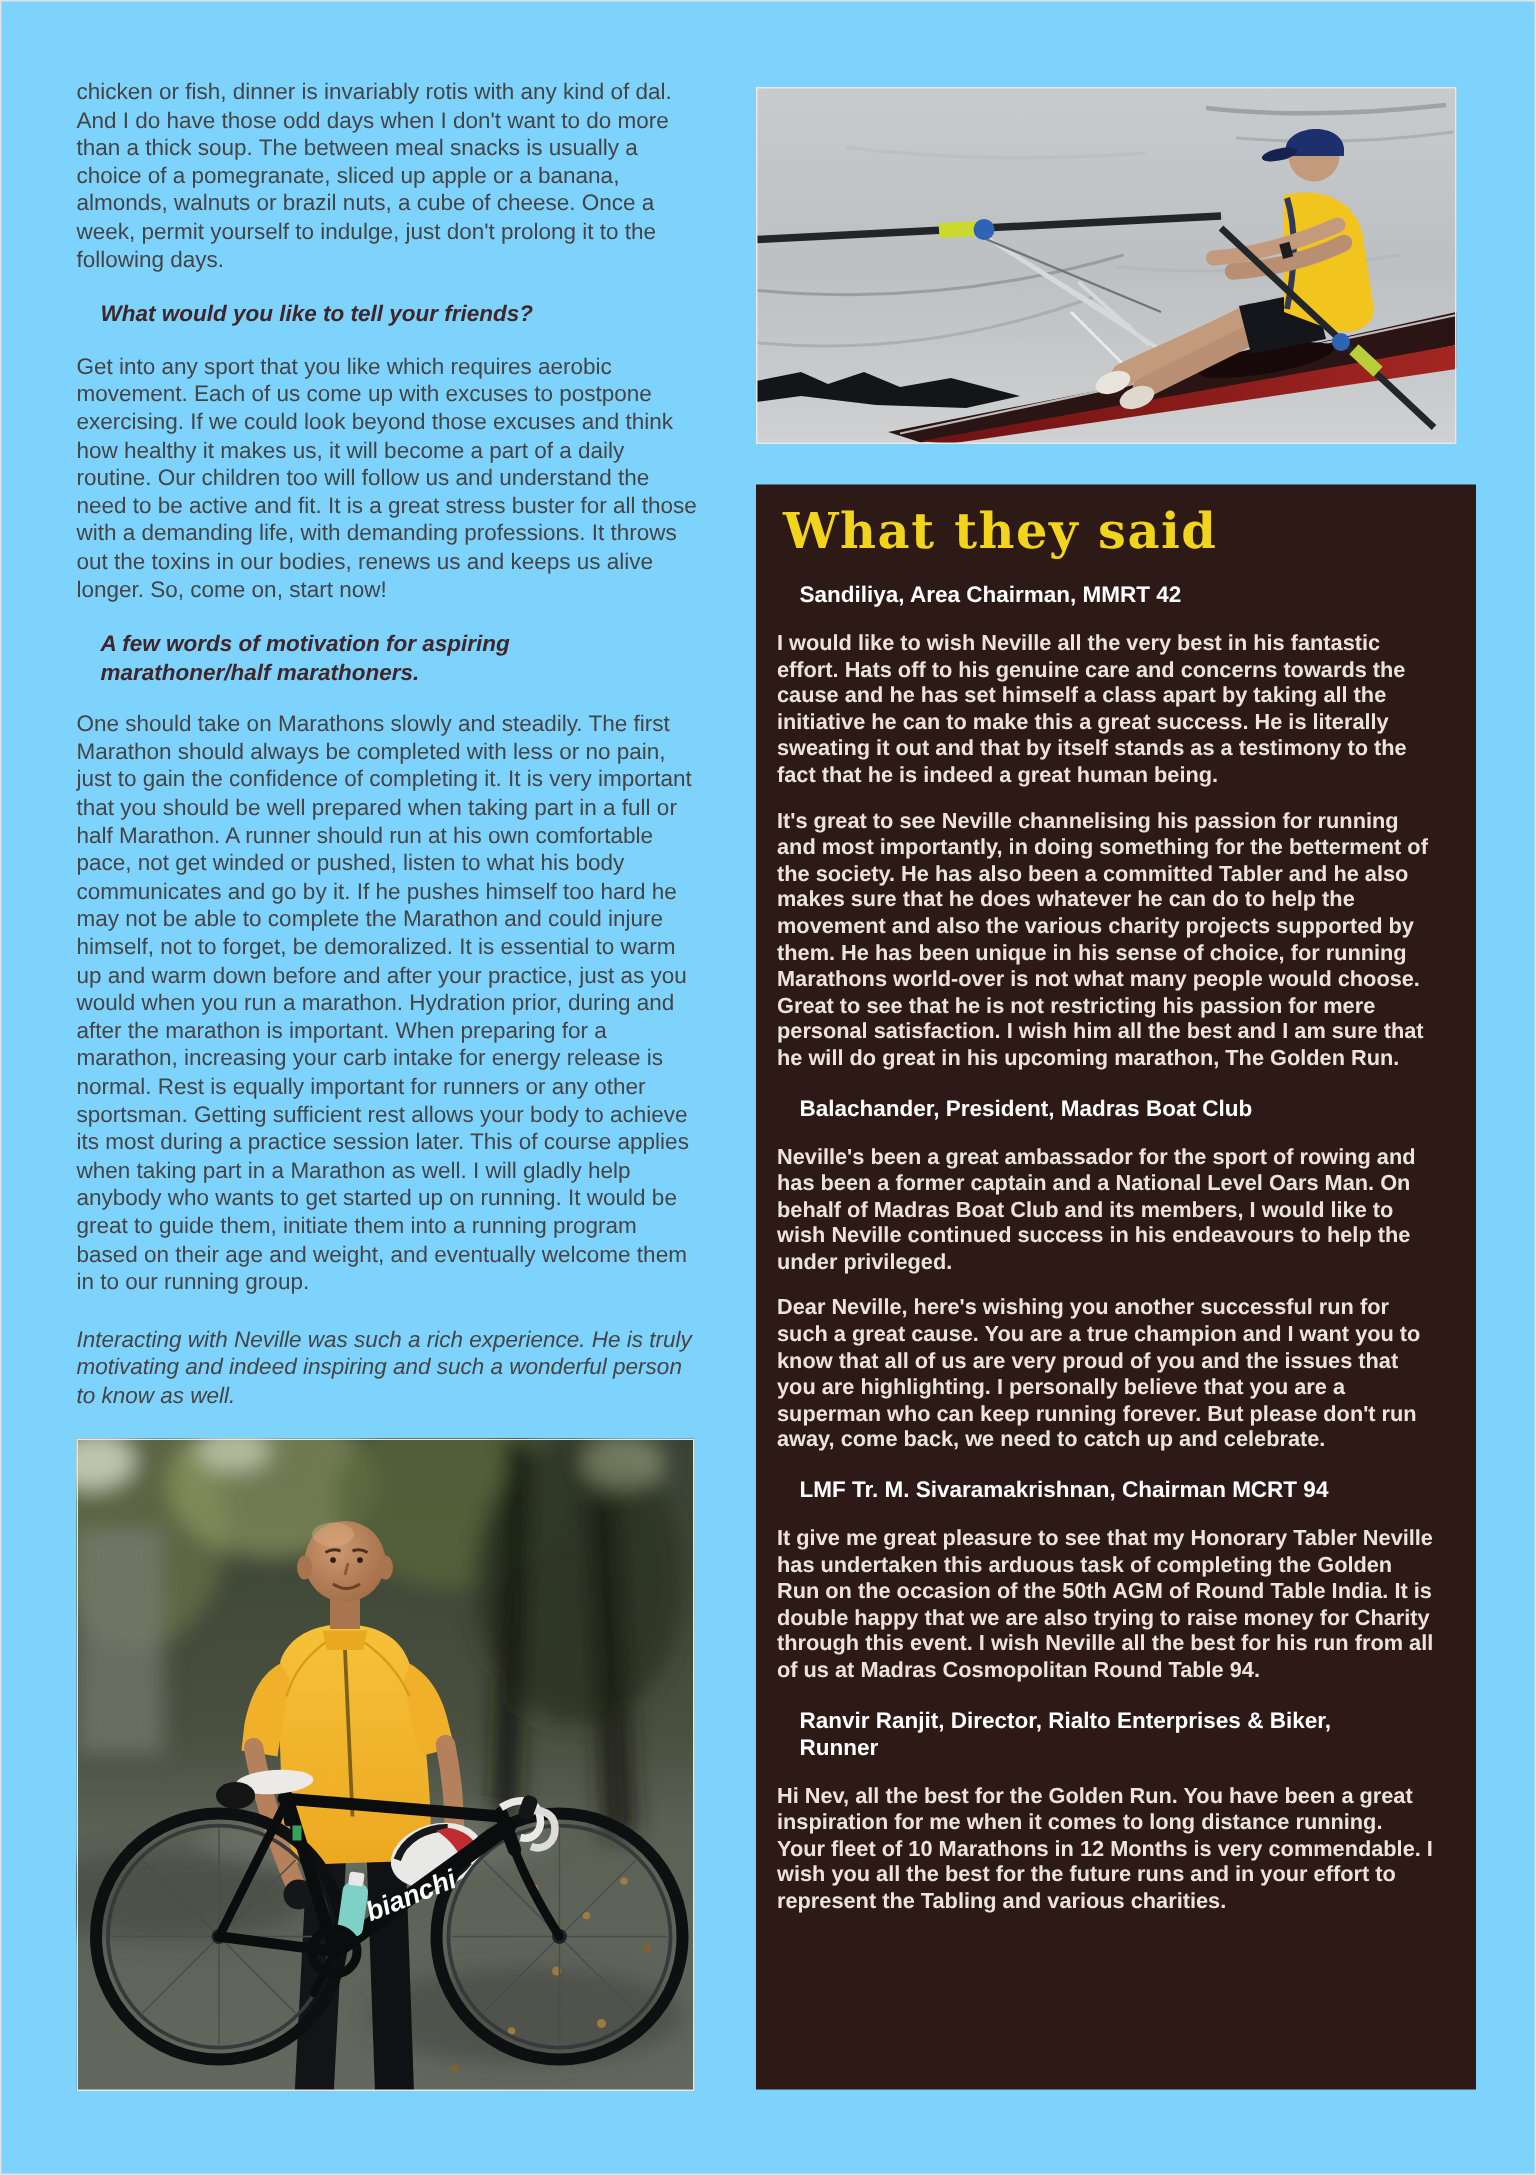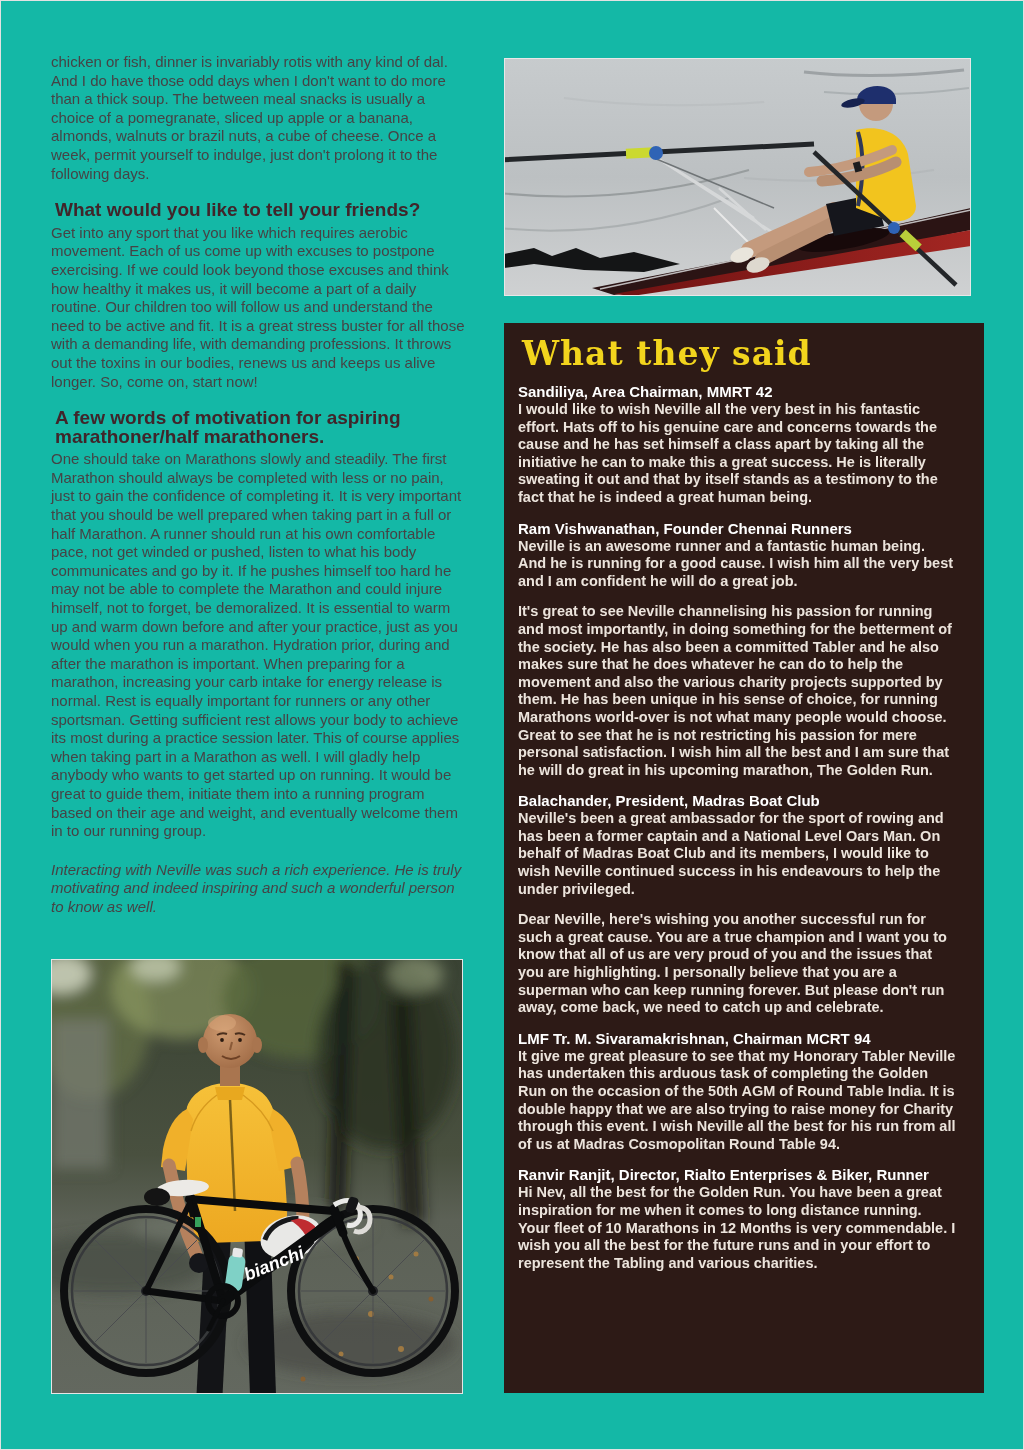--- a/index.html
+++ b/index.html
@@ -1,42 +1,42 @@
 <!DOCTYPE html>
 <html><head>
 <meta charset="utf-8">
 <style>
   html,body{margin:0;padding:0;background:#fff;}
   .page{
-    position:relative; width:1024px; height:1450px; background:#14b8a6;
+    position:relative; width:1024px; height:1450px; background:#7dd3fc;
     border:1px solid #e2e2e2; box-sizing:border-box; overflow:hidden;
     font-family:"Liberation Sans", sans-serif; color:#464345;
   }
   
   .left-col{position:absolute; left:50px; top:52px; width:414px;}
   .left-col p{margin:0 0 18px 0; font-size:15px; line-height:18.6px; color:#464345;}
-  .left-col h3{margin:4px; font-size:19px; line-height:18.6px; font-weight:700; color:#40252a;}
+  .left-col h3{margin:16px; font-size:15px; line-height:18.6px; font-weight:700; color:#40252a;font-style:italic;}
   .closing-note{font-style:italic; margin-top:20px !important;}
   
   .photo{position:absolute; display:block; line-height:0;}
   .rower-photo{left:503px; top:57px;}
   .cyclist-photo{left:50px; top:958px;}
   .photo svg{display:block;}
   
   .panel{
     position:absolute; left:503px; top:322px; width:480px; min-height:1070px;
     background:#2d1a16; box-sizing:border-box; padding:10px 28px 18px 14px;
   }
   .panel h2{
     margin:2px 0 10px 4px; font-family:"DejaVu Serif", serif; font-weight:700;
     font-size:33px; line-height:38px; letter-spacing:1px; color:#f2d41d;
   }
   .testimonial{margin-top:13px;}
   .testimonial:first-of-type{margin-top:0;}
-  .testimonial h4{margin:0; font-size:15px; line-height:18px; font-weight:700; color:#ffffff;}
+  .testimonial h4{margin:15px; font-size:15px; line-height:18px; font-weight:700; color:#ffffff;}
   .testimonial p{margin:0; font-size:14.5px; line-height:17.6px; color:#ece4dc;font-weight:bold;}
 </style>
 </head>
 <body>
 
 <div class="page">
 
   <div class="left-col">
     <p>chicken or fish, dinner is invariably rotis with any kind of dal. And I do have those odd days when I don't want to do more than a thick soup. The between meal snacks is usually a choice of a pomegranate, sliced up apple or a banana, almonds, walnuts or brazil nuts, a cube of cheese. Once a week, permit yourself to indulge, just don't prolong it to the following days.</p>
 
@@ -119,24 +119,20 @@
       <rect x="0.5" y="0.5" width="466" height="237" fill="none" stroke="#e8e8e8"></rect>
     </svg>
   </figure>
 
   <section class="panel">
     <h2>What they said</h2>
 
     <article class="testimonial">
       <h4>Sandiliya, Area Chairman, MMRT 42</h4>
       <p>I would like to wish Neville all the very best in his fantastic effort. Hats off to his genuine care and concerns towards the cause and he has set himself a class apart by taking all the initiative he can to make this a great success. He is literally sweating it out and that by itself stands as a testimony to the fact that he is indeed a great human being.</p>
-    </article>
-    <article class="testimonial">
-      <h4>Ram Vishwanathan, Founder Chennai Runners</h4>
-      <p>Neville is an awesome runner and a fantastic human being. And he is running for a good cause. I wish him all the very best and I am confident he will do a great job.</p>
     </article>
     <article class="testimonial">
       <p>It's great to see Neville channelising his passion for running and most importantly, in doing something for the betterment of the society. He has also been a committed Tabler and he also makes sure that he does whatever he can do to help the movement and also the various charity projects supported by them. He has been unique in his sense of choice, for running Marathons world-over is not what many people would choose. Great to see that he is not restricting his passion for mere personal satisfaction. I wish him all the best and I am sure that he will do great in his upcoming marathon, The Golden Run.</p>
     </article>
     <article class="testimonial">
       <h4>Balachander, President, Madras Boat Club</h4>
       <p>Neville's been a great ambassador for the sport of rowing and has been a former captain and a National Level Oars Man. On behalf of Madras Boat Club and its members, I would like to wish Neville continued success in his endeavours to help the under privileged.</p>
     </article>
     <article class="testimonial">
       <p>Dear Neville, here's wishing you another successful run for such a great cause. You are a true champion and I want you to know that all of us are very proud of you and the issues that you are highlighting. I personally believe that you are a superman who can keep running forever. But please don't run away, come back, we need to catch up and celebrate.</p>

